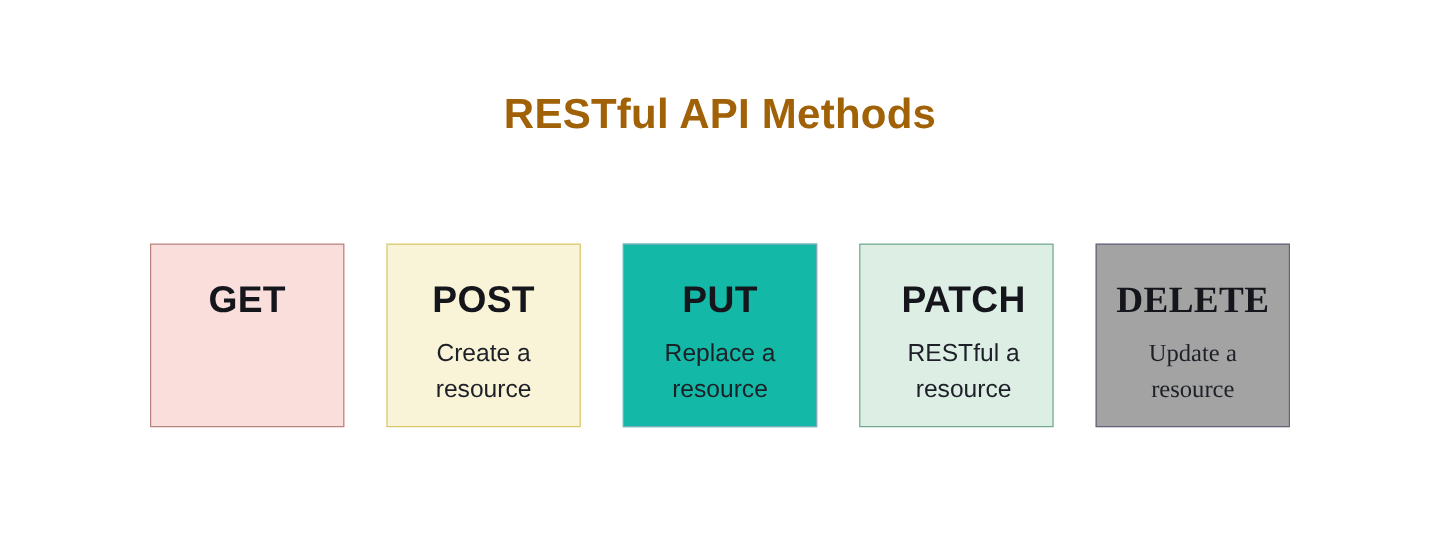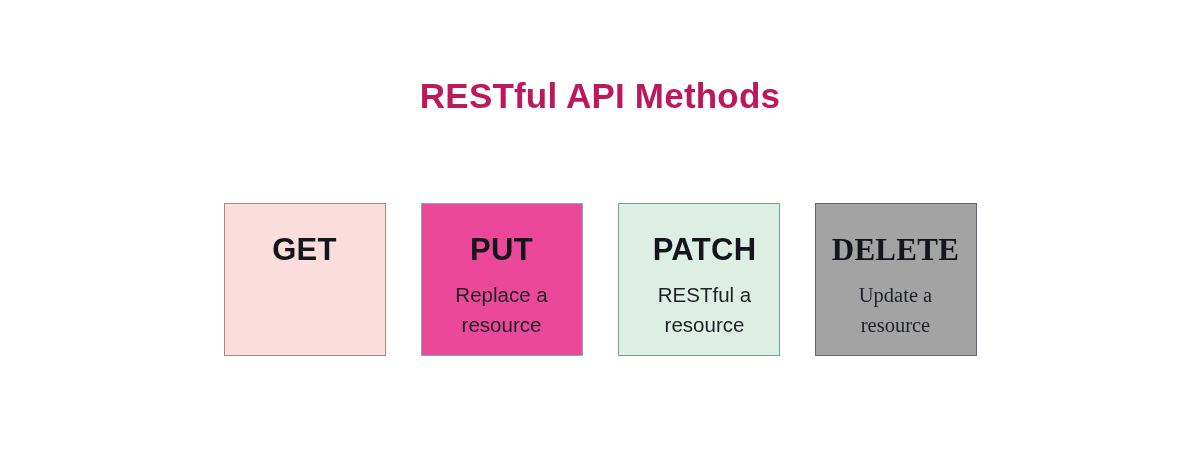--- a/index.html
+++ b/index.html
@@ -15,21 +15,21 @@
     overflow: hidden;
   }
   .diagram-title {
     margin: 0;
     padding-top: 77px;
     text-align: center;
     font-size: 35px;
     line-height: 38px;
     font-weight: 700;
     letter-spacing: 0.2px;
-    color: #be185d;
+    color: #a16207;
   }
   .cards-row {
     margin-top: 88px;
     display: flex;
     justify-content: center;
     gap: 35px;
   }
   .method-card {
     box-sizing: border-box;
     width: 162px;
@@ -59,22 +59,26 @@
 <body>
 
 <h1 class="diagram-title">RESTful API Methods</h1>
 
 <div class="cards-row">
 
   <div class="method-card" style="background-color: rgb(249, 222, 219); border-color: rgb(181, 130, 126);">
     <div class="method-name">GET</div>
   </div>
 
+  <div class="method-card" style="background-color: rgb(249, 243, 216); border-color: rgb(216, 199, 107);">
+    <div class="method-name">POST</div>
+    <div class="method-desc">Create a resource</div>
+  </div>
 
-  <div class="method-card" style="background-color: #ec4899; border-color: rgb(124, 171, 187);">
+  <div class="method-card" style="background-color: #14b8a6; border-color: rgb(124, 171, 187);">
     <div class="method-name">PUT</div>
     <div class="method-desc">Replace a resource</div>
   </div>
 
   <div class="method-card" style="background-color: rgb(221, 239, 229); border-color: rgb(111, 168, 140); padding-left: 12px;">
     <div class="method-name">PATCH</div>
     <div class="method-desc">RESTful a resource</div>
   </div>
 
   <div class="method-card" style="background-color: #a3a3a3; border-color: rgb(99, 99, 124); font-family: Liberation Serif, serif;">

